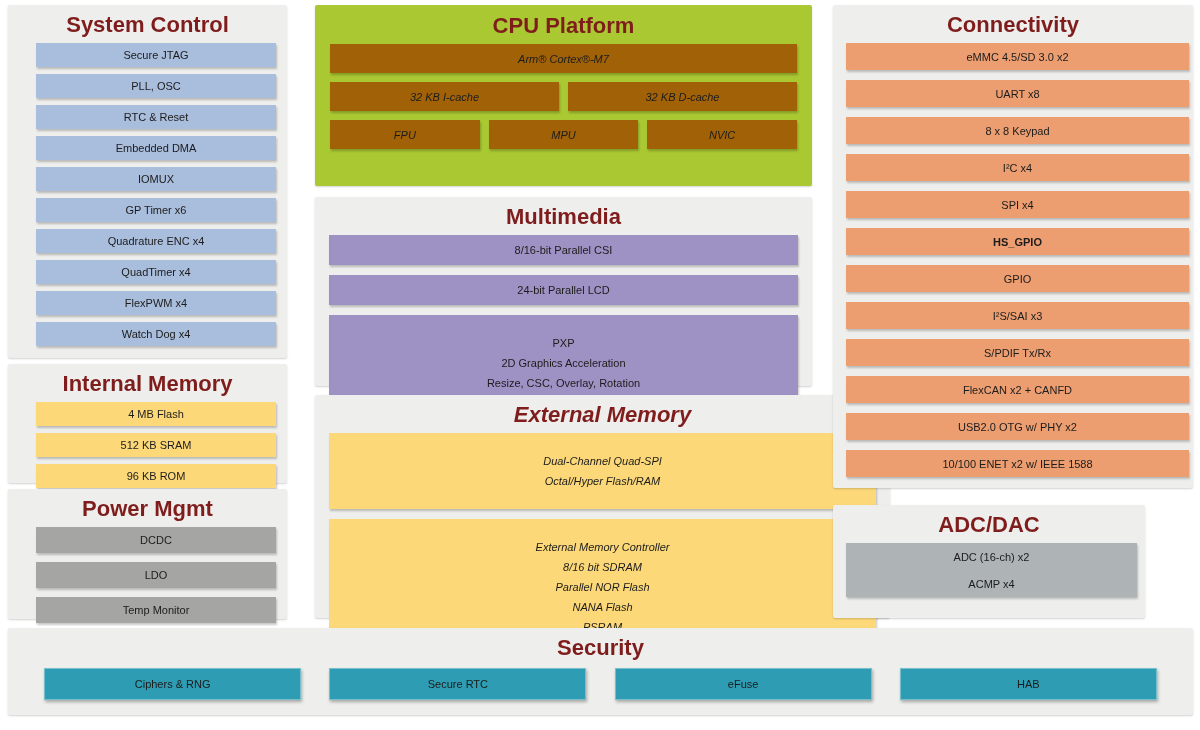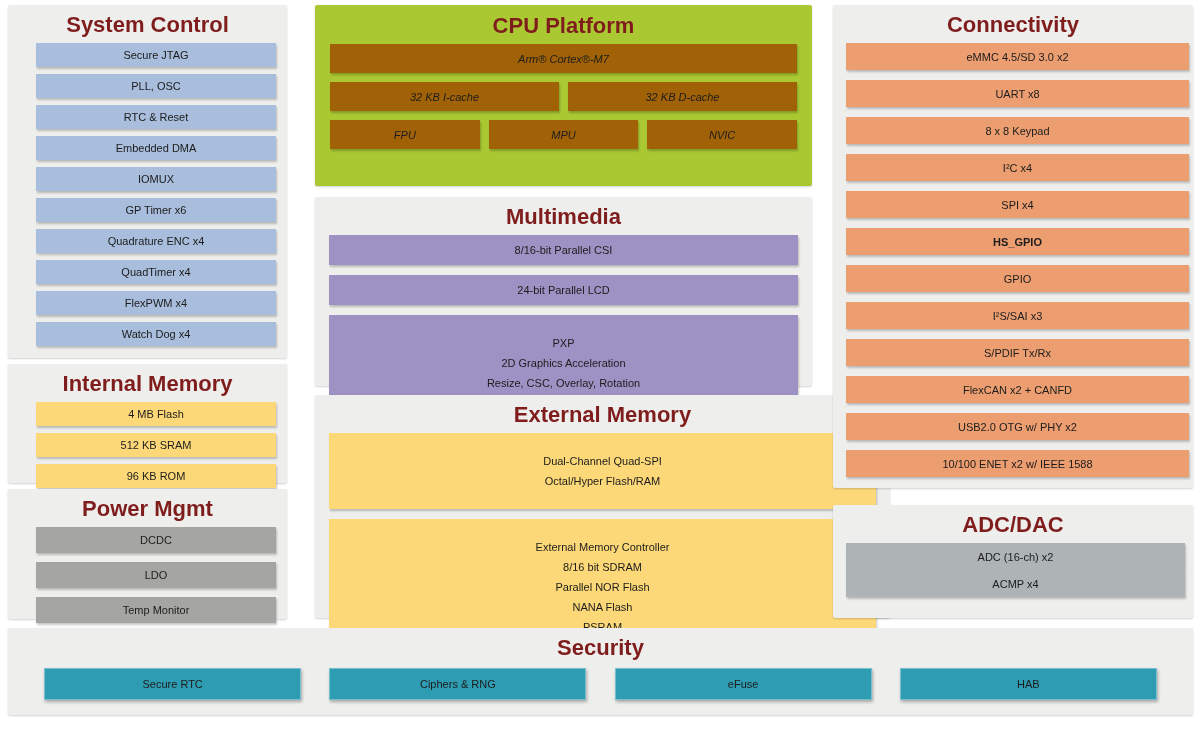--- a/index.html
+++ b/index.html
@@ -62,28 +62,28 @@
   #cpu-platform .title { padding-top:8px; }
   #cpu-platform .cpu-rows { padding:0 15px; }
   #cpu-platform .row { margin:0 0 9px 0; height:29px; }
   .cpu-split { display:flex; gap:9px; }
   .cpu-split .row { flex:1; }
 
   #multimedia { left:315px; top:197px; width:497px; height:189px; }
   #multimedia .row { margin:0 14px 10px 14px; height:30px; }
   #multimedia .row.multi { height:auto; }
 
-  #external-memory { left:315px; top:395px; width:575px; height:223px; }
+  #external-memory { left:315px; top:395px; width:575px; height:223px;font-style:italic; }
   #external-memory .row { margin:0 14px 10px 14px; }
 
   
   #connectivity { left:833px; top:5px; width:360px; height:483px; }
   #connectivity .row { height:27px; margin:0 4px 10px 13px; }
 
-  #adc-dac { left:833px; top:505px; width:360px; height:113px; }
+  #adc-dac { left:833px; top:505px; width:312px; height:113px; }
   #adc-dac .row { height:27px; margin:0 8px 0 13px; }
 
   
   #security { left:8px; top:628px; width:1185px; height:87px; }
   #security .buttons {
     display:flex; justify-content:space-evenly; align-items:center;
     padding:2px 8px 0 8px;
   }
   #security .row {
     flex:0 0 22%;
@@ -177,18 +177,18 @@
 
 <div class="panel" id="adc-dac">
   <div class="title">ADC/DAC</div>
   <div class="row gray2">ADC (16-ch) x2</div>
   <div class="row gray2">ACMP x4</div>
 </div>
 
 <div class="panel" id="security">
   <div class="title">Security</div>
   <div class="buttons">
+    <div class="row teal">Ciphers &amp; RNG</div>
     <div class="row teal">Secure RTC</div>
-    <div class="row teal">Ciphers &amp; RNG</div>
     <div class="row teal">eFuse</div>
     <div class="row teal">HAB</div>
   </div>
 </div>
 
 </body></html>

